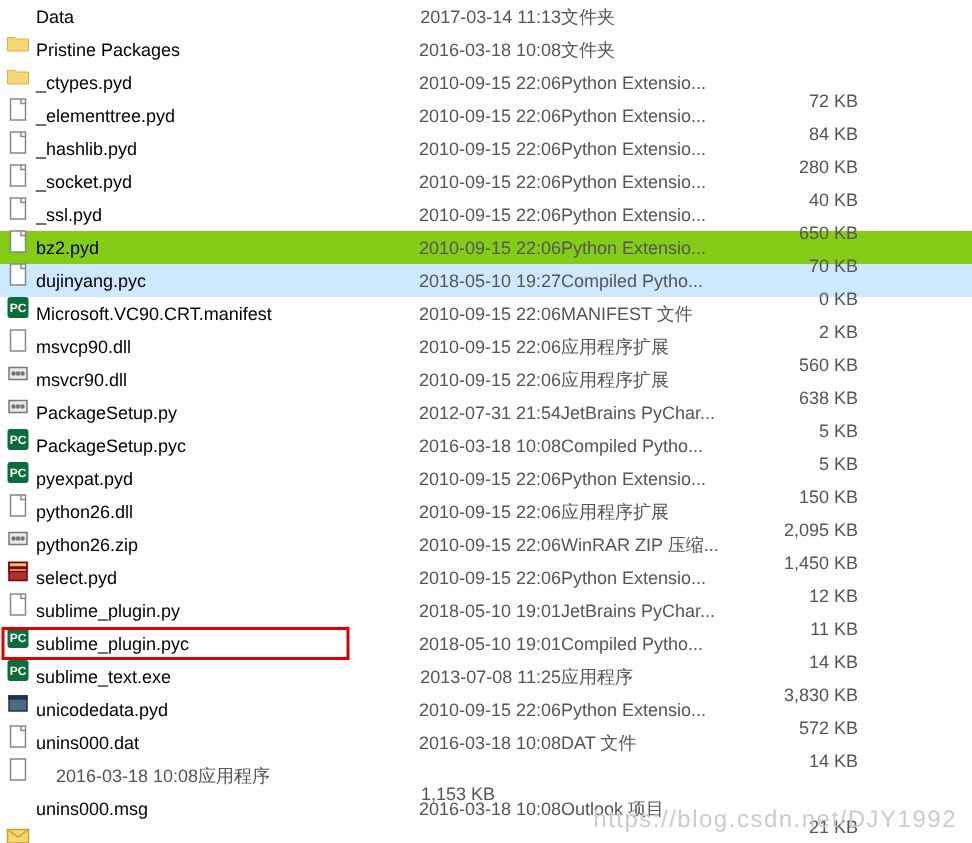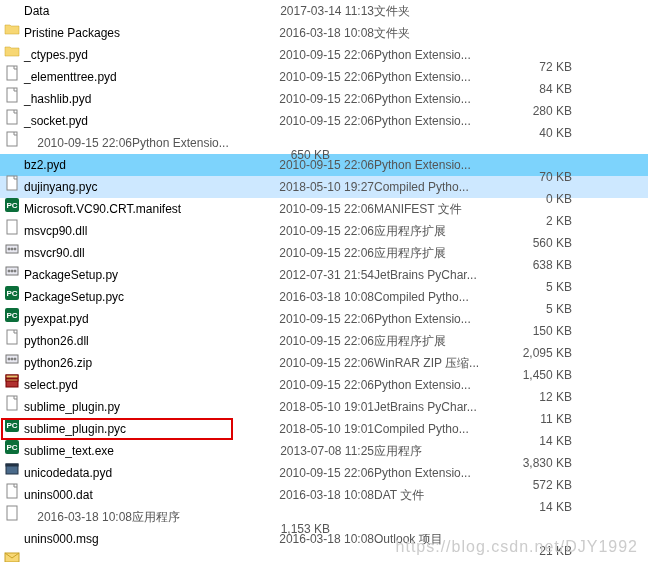--- a/index.html
+++ b/index.html
@@ -14,21 +14,21 @@
   position: relative;
 }
 .file-list { width: 100%; }
 .row {
   display: flex;
   align-items: center;
   height: 22px;
   padding-left: 4px;
   cursor: default;
 }
-.row.hover-row { background: #7dd3fc; }
+.row.hover-row { background: #84cc16; }
 .row.selected { background: #cde8ff; }
 .icon {
   width: 16px;
   height: 16px;
   margin-right: 4px;
   flex-shrink: 0;
   display: inline-flex;
   align-items: center;
   justify-content: center;
   margin-top: 36px;
@@ -145,20 +145,29 @@
             <path d="M10 1v3h3" fill="none" stroke="#888"></path>
           </svg>
         </span>
         <span>_socket.pyd</span>
       </div>
       <div class="col-date">2010-09-15 22:06</div>
       <div class="col-type">Python Extensio...</div>
       <div class="col-size">40 KB</div>
     </div>
     <div class="row">
+      <div class="col-name">
+        <span class="icon ico-pyd">
+          <svg width="16" height="16" viewBox="0 0 16 16">
+            <rect x="3" y="1" width="10" height="14" fill="#fff" stroke="#888"></rect>
+            <path d="M10 1v3h3" fill="none" stroke="#888"></path>
+          </svg>
+        </span>
+        <span>_ssl.pyd</span>
+      </div>
       <div class="col-date">2010-09-15 22:06</div>
       <div class="col-type">Python Extensio...</div>
       <div class="col-size">650 KB</div>
     </div>
     <div class="row hover-row">
       <div class="col-name">
         <span class="icon ico-pyd">
           <svg width="16" height="16" viewBox="0 0 16 16">
             <rect x="3" y="1" width="10" height="14" fill="#fff" stroke="#888"></rect>
             <path d="M10 1v3h3" fill="none" stroke="#888"></path>

